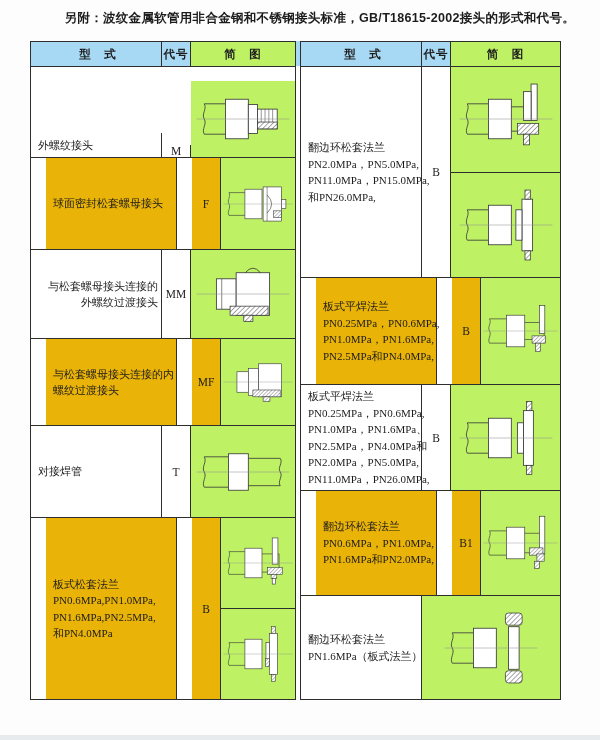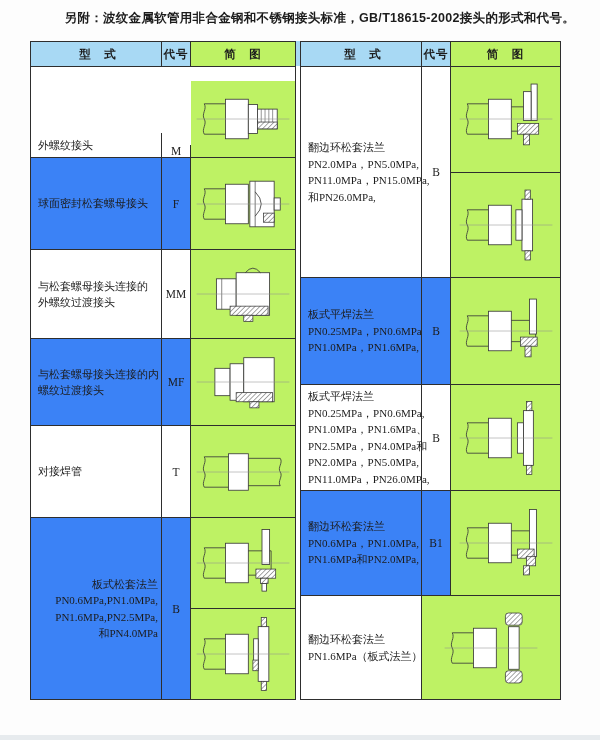--- a/index.html
+++ b/index.html
@@ -31,21 +31,21 @@
   }
   .tbl-left .c-type{width:131px;}
   .tbl-right .c-type{width:121px;}
   .c-code{
     width:29px;border-right:1px solid #2e2e2e;
     display:flex;align-items:center;justify-content:center;font-size:11.5px;
   }
   .c-diag{flex:1;display:flex;flex-direction:column;background:#bef264;}
   .diag-sub{flex:1;display:flex;align-items:center;justify-content:center;overflow:hidden;}
   .diag-sub + .diag-sub{border-top:1px solid #2e2e2e;}
-  .row.shaded .c-type,.row.shaded .c-code{background:#3b82f6;}
+  .row.shaded .c-type,.row.shaded .c-code{background:#eab308;margin-left:15px;}
   .hdr .c{display:flex;align-items:center;justify-content:center;
     font-size:11.5px;font-weight:bold;letter-spacing:1px;}
   .type-line{white-space:nowrap;}
   .bottom-strip{
     position:absolute;left:0;bottom:0;width:600px;height:5px;background:#e7ebee;
   }
 </style>
 </head>
 <body>
 
@@ -109,21 +109,21 @@
               <rect x="74" y="20" width="32" height="60" rx="0" fill="#ffffff" stroke="#3a3a3a" stroke-width="1.1"></rect>
               <line x1="81" y1="20" x2="81" y2="80" stroke="#3a3a3a" stroke-width="0.9"></line>
               <path d="M81,34 q16,16 0,32" fill="none" stroke="#3a3a3a" stroke-width="1.1"></path>
               <rect x="92" y="62" width="14" height="12" rx="0" fill="url(#hp2)" stroke="#3a3a3a" stroke-width="1"></rect>
               <rect x="106" y="42" width="8" height="16" rx="0" fill="#ffffff" stroke="#3a3a3a" stroke-width="1.1"></rect>
               <line x1="4" y1="50" x2="126" y2="50" stroke="#909090" stroke-width="0.7"></line>
             </svg>
           </div>
         </div>
       </div>
-      <div class="row" style="height: 89px;">
+      <div class="row" style="height: 89px; text-align: right;">
         <div class="c c-type">
           <div class="type-line">与松套螺母接头连接的</div>
           <div class="type-line">外螺纹过渡接头</div>
         </div>
         <div class="c c-code">MM</div>
         <div class="c c-diag">
           <div class="diag-sub">
             <svg viewBox="0 0 130 100" width="100" height="76" preserveAspectRatio="xMidYMid meet">
     <defs>
                 <pattern id="hp3" patternUnits="userSpaceOnUse" width="4.5" height="4.5" patternTransform="rotate(45)">
@@ -186,21 +186,21 @@
               <line x1="14" y1="70" x2="46" y2="70" stroke="#3a3a3a" stroke-width="1.1"></line>
               <rect x="46" y="26" width="26" height="48" rx="0" fill="#ffffff" stroke="#3a3a3a" stroke-width="1.1"></rect>
               <line x1="72" y1="32" x2="114" y2="32" stroke="#3a3a3a" stroke-width="1.1"></line>
               <line x1="72" y1="68" x2="114" y2="68" stroke="#3a3a3a" stroke-width="1.1"></line>
               <path d="M114,32 c4,6 -4,12 0,18 c4,6 -4,12 0,18" fill="none" stroke="#3a3a3a" stroke-width="1.1"></path>
               <line x1="4" y1="50" x2="126" y2="50" stroke="#909090" stroke-width="0.7"></line>
             </svg>
           </div>
         </div>
       </div>
-      <div class="row shaded" style="height: 182px; text-align: right;">
+      <div class="row shaded" style="height: 182px;">
         <div class="c c-type">
           <div class="type-line">板式松套法兰</div>
           <div class="type-line">PN0.6MPa,PN1.0MPa,</div>
           <div class="type-line">PN1.6MPa,PN2.5MPa,</div>
           <div class="type-line">和PN4.0MPa</div>
         </div>
         <div class="c c-code">B</div>
         <div class="c c-diag">
           <div class="diag-sub">
             <svg viewBox="0 0 130 100" width="100" height="76" preserveAspectRatio="xMidYMid meet">
@@ -302,20 +302,21 @@
               <line x1="4" y1="50" x2="126" y2="50" stroke="#909090" stroke-width="0.7"></line>
             </svg>
           </div>
         </div>
       </div>
       <div class="row shaded" style="height: 107px;">
         <div class="c c-type">
           <div class="type-line">板式平焊法兰</div>
           <div class="type-line">PN0.25MPa，PN0.6MPa,</div>
           <div class="type-line">PN1.0MPa，PN1.6MPa,</div>
+          <div class="type-line">PN2.5MPa和PN4.0MPa,</div>
         </div>
         <div class="c c-code">B</div>
         <div class="c c-diag">
           <div class="diag-sub">
             <svg viewBox="0 0 130 100" width="100" height="76" preserveAspectRatio="xMidYMid meet">
     <defs>
                 <pattern id="hp10" patternUnits="userSpaceOnUse" width="4.5" height="4.5" patternTransform="rotate(45)">
       <rect width="4.5" height="4.5" fill="#ffffff"></rect>
                   <line x1="0" y1="0" x2="0" y2="4.5" stroke="#4a4a4a" stroke-width="1.3"></line>
     </pattern>

